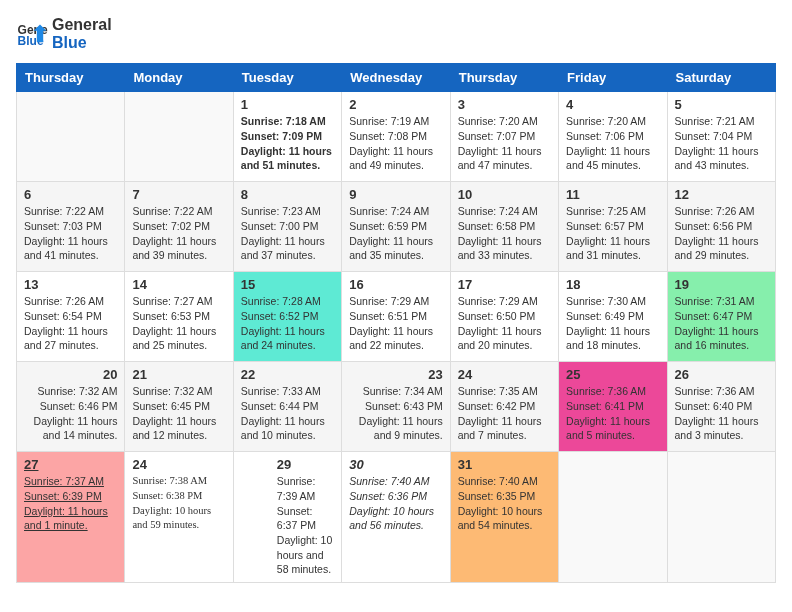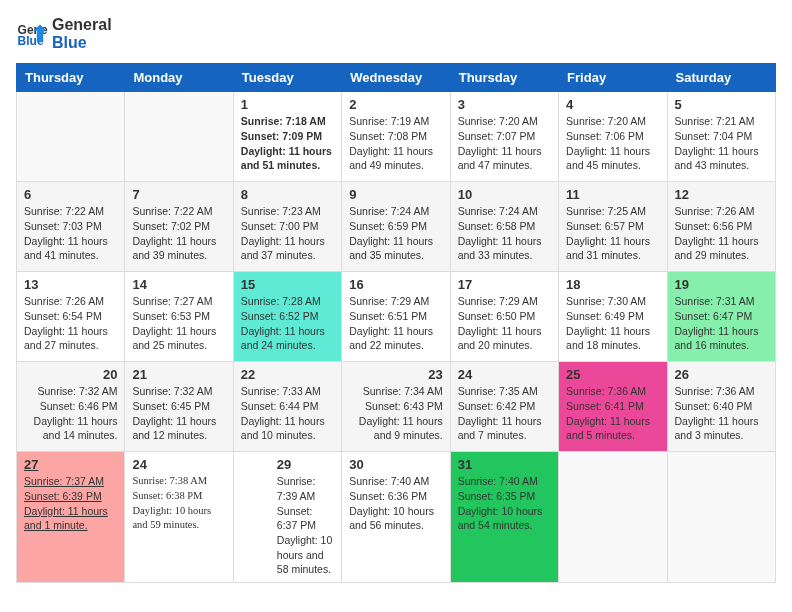--- a/index.html
+++ b/index.html
@@ -293,27 +293,27 @@
           <div class="cell-content" style="white-space: pre-line; font-family: Liberation Serif, serif;">Sunrise: 7:38 AM
 Sunset: 6:38 PM
 Daylight: 10 hours and 59 minutes.</div>
         </td>
         <td style="background: rgb(255, 255, 255); padding-left: 43px;">
           <span class="day-number">29</span>
           <div class="cell-content" style="white-space: pre-line;">Sunrise: 7:39 AM
 Sunset: 6:37 PM
 Daylight: 10 hours and 58 minutes.</div>
         </td>
-        <td style="background: rgb(255, 255, 255);">
+        <td style="background: rgb(255, 255, 255); font-style: italic;">
           <span class="day-number">30</span>
           <div class="cell-content" style="white-space: pre-line;">Sunrise: 7:40 AM
 Sunset: 6:36 PM
 Daylight: 10 hours and 56 minutes.</div>
         </td>
-        <td style="background: #22c55e;">
+        <td style="background: #fdba74;">
           <span class="day-number">31</span>
           <div class="cell-content" style="white-space: pre-line;">Sunrise: 7:40 AM
 Sunset: 6:35 PM
 Daylight: 10 hours and 54 minutes.</div>
         </td>
         <td class="empty-cell"></td>
         <td class="empty-cell"></td>
       </tr>
     </tbody>
 </table>

